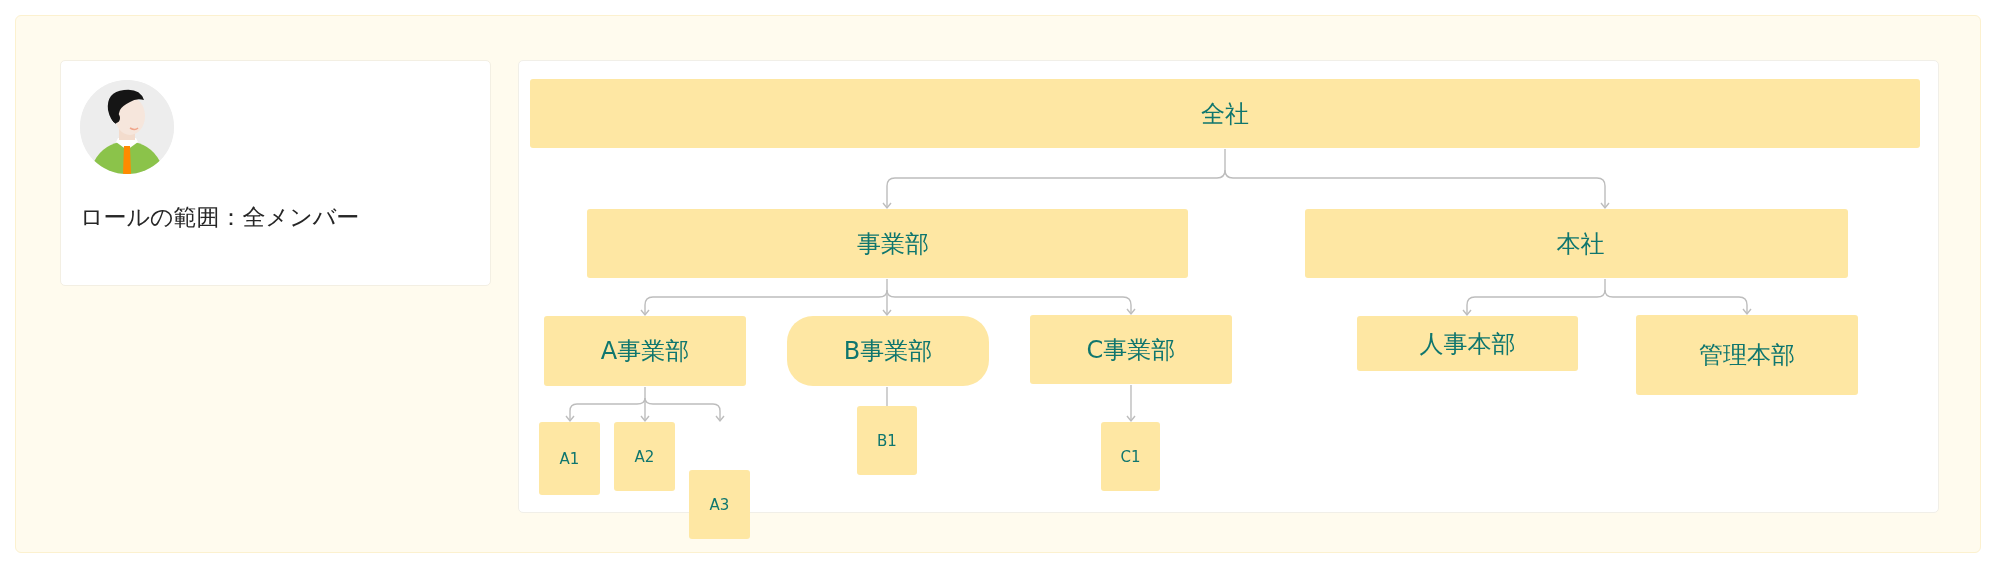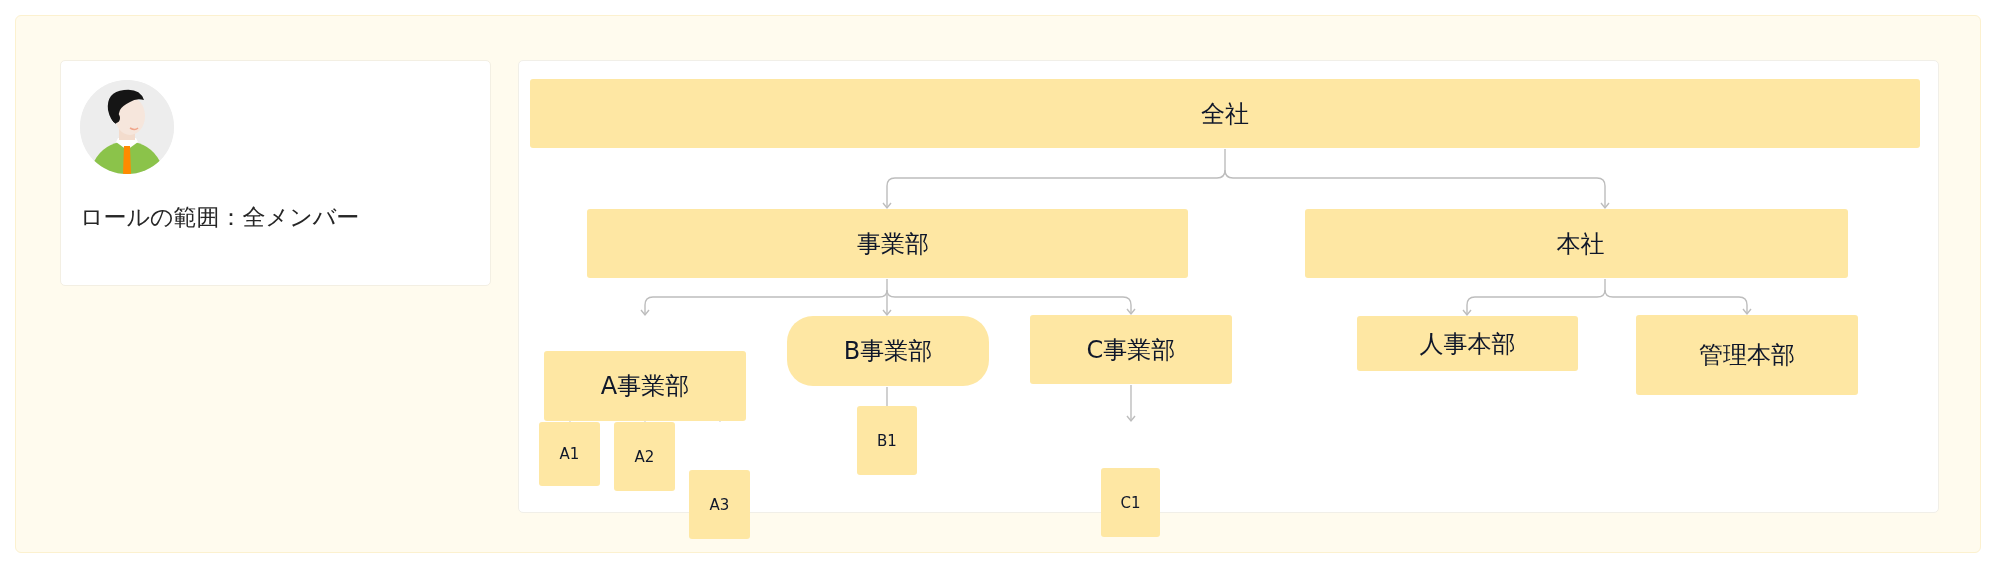--- a/index.html
+++ b/index.html
@@ -24,21 +24,21 @@
     white-space: nowrap;
   }
   .profile-text .line { display: block; }
   .chart-panel {
     position: absolute; left: 518px; top: 60px; width: 1421px; height: 453px;
     background: #ffffff; border: 1px solid #f1efe8; border-radius: 5px; box-sizing: border-box;
   }
   .node {
     position: absolute; background: #fee7a3; border-radius: 3px;
     display: flex; align-items: center; justify-content: center;
-    color: #0f172a; white-space: nowrap; box-sizing: border-box;
+    color: #0f766e; white-space: nowrap; box-sizing: border-box;
   }
   .node.lvl0, .node.lvl1 { font-size: 24px; }
   .node.lvl2 { font-size: 24px; }
   .node.leaf { font-size: 15px; }
   svg.connectors { position: absolute; left: 0; top: 0; width: 2000px; height: 571px; pointer-events: none; }
   svg.connectors path { fill: none; stroke: #bdbdbd; stroke-width: 1.4; }
 </style>
 </head>
 <body>
 
@@ -106,31 +106,31 @@
   <path d="M1131 385 L1131 421"></path>
   <path d="M1127 416 L1131 421 L1135 416"></path>
 </svg>
 
 <div class="node lvl0" style="left:530px; top:79px; width:1390px; height:69px;">全社</div>
 
 <div class="node lvl1" style="left:587px; top:209px; width:601px; height:69px;padding-left:11px;">事業部</div>
 
 <div class="node lvl1" style="left:1305px; top:209px; width:543px; height:69px;padding-left:8px;">本社</div>
 
-<div class="node lvl2" style="left:544px; top:316px; width:202px; height:70px;margin-top:35px;">A事業部</div>
+<div class="node lvl2" style="left:544px; top:316px; width:202px; height:70px;">A事業部</div>
 
 <div class="node lvl2" style="left:787px; top:316px; width:202px; height:70px;border-radius:26px;">B事業部</div>
 
 <div class="node lvl2" style="left:1030px; top:315px; width:202px; height:69px;">C事業部</div>
 
 <div class="node lvl2" style="left:1357px; top:316px; width:221px; height:55px;">人事本部</div>
 
 <div class="node lvl2" style="left:1636px; top:315px; width:222px; height:80px;">管理本部</div>
 
-<div class="node leaf" style="left:539px; top:422px; width:61px; height:64px;">A1</div>
+<div class="node leaf" style="left:539px; top:422px; width:61px; height:73px;">A1</div>
 
 <div class="node leaf" style="left:614px; top:422px; width:61px; height:69px;">A2</div>
 
 <div class="node leaf" style="left:689px; top:422px; width:61px; height:69px;margin-top:48px;">A3</div>
 
 <div class="node leaf" style="left:857px; top:406px; width:60px; height:69px;">B1</div>
 
-<div class="node leaf" style="left:1101px; top:422px; width:59px; height:69px;margin-top:46px;">C1</div>
+<div class="node leaf" style="left:1101px; top:422px; width:59px; height:69px;">C1</div>
 
 </body></html>

